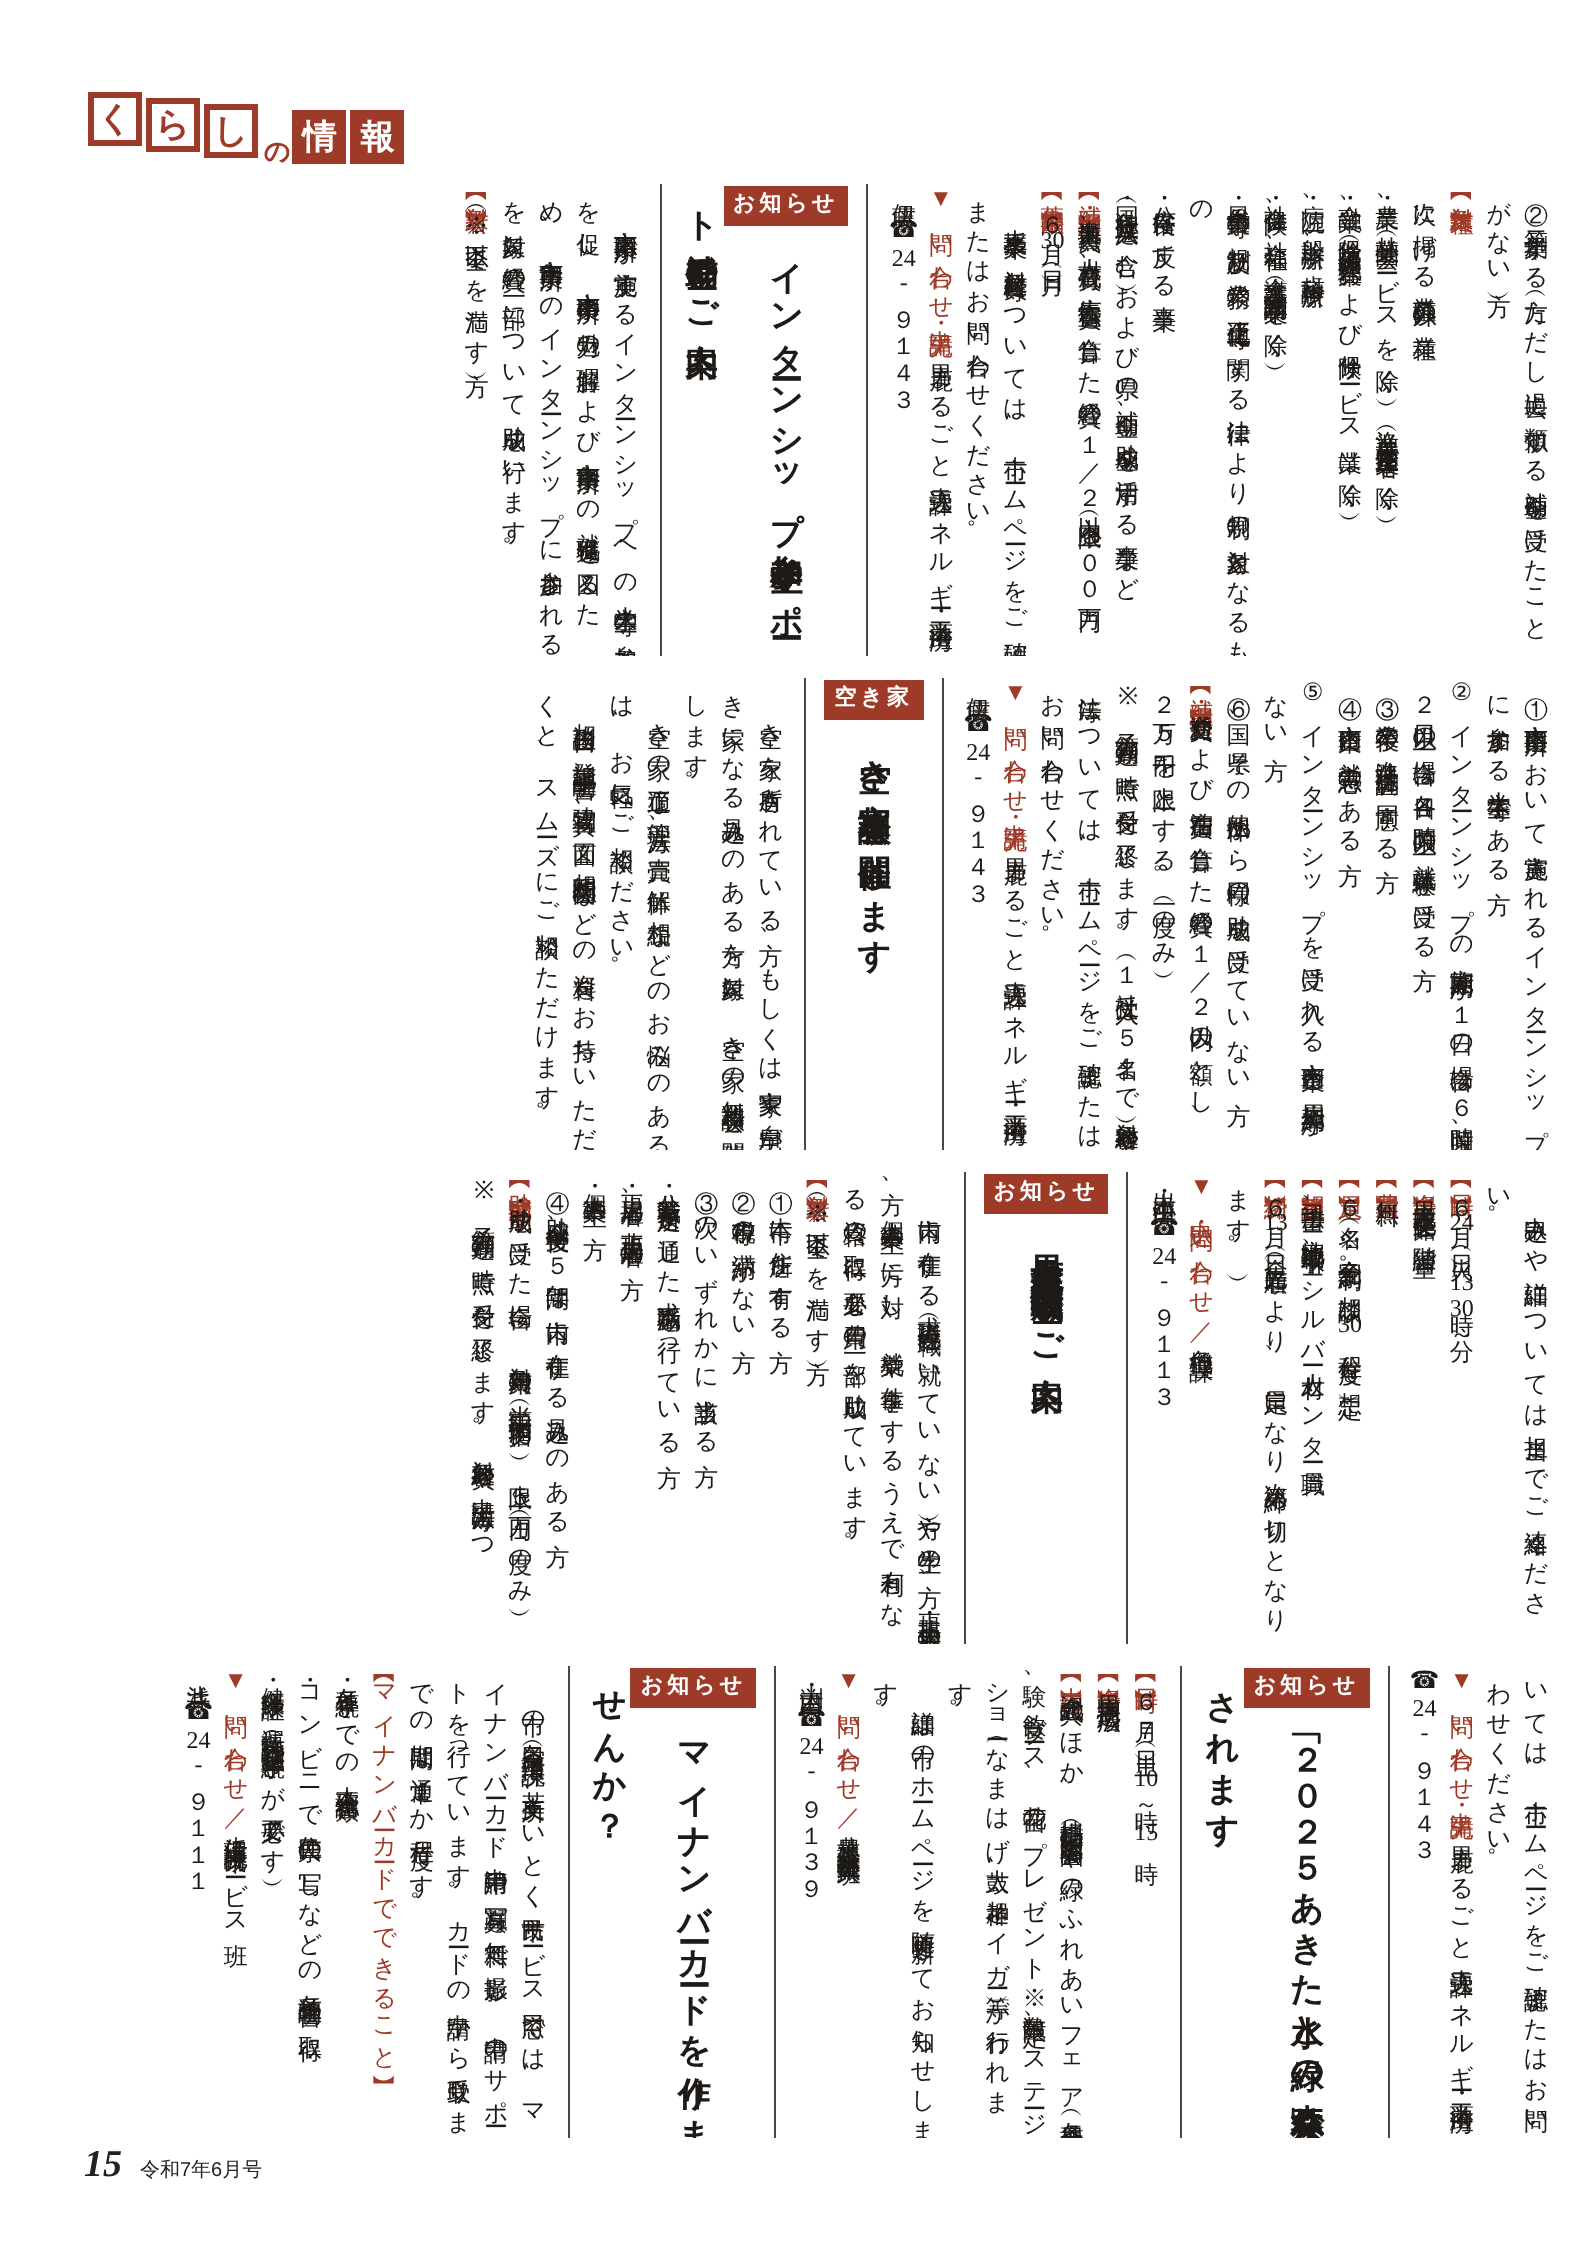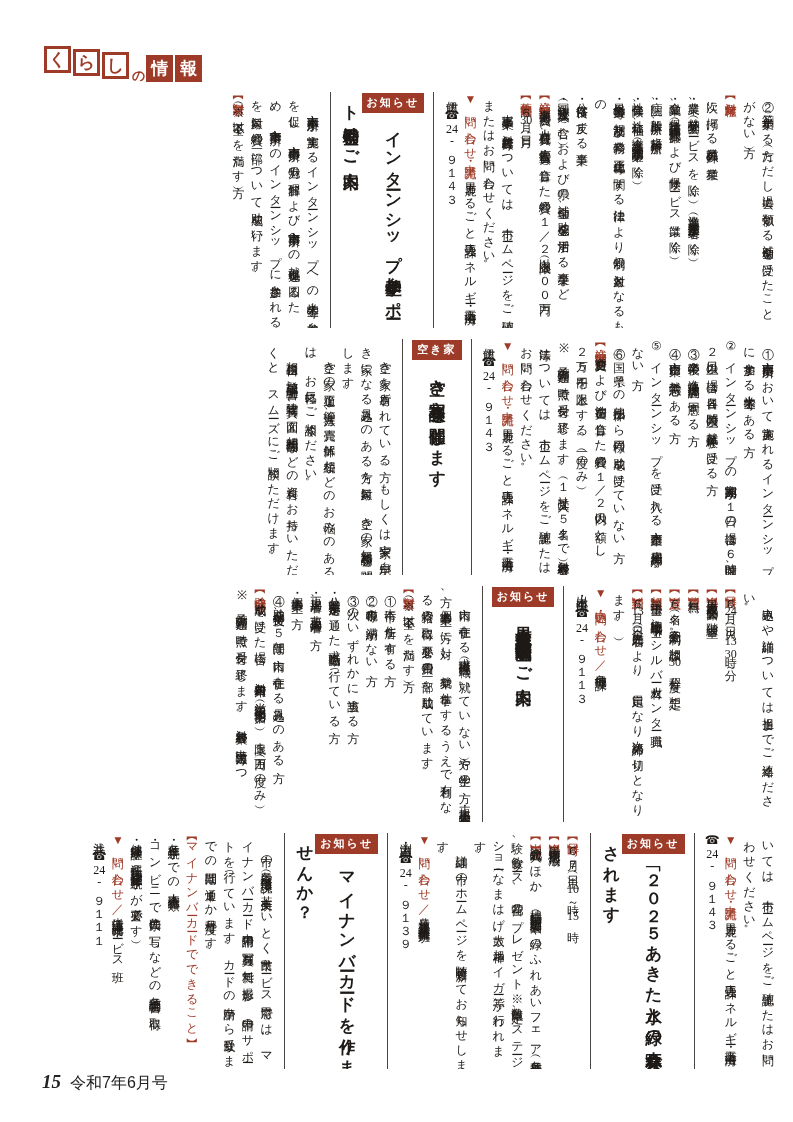--- a/index.html
+++ b/index.html
@@ -31,21 +31,21 @@
   .badge { display:inline-block; writing-mode:horizontal-tb; background:var(--accent); color:#fff;
            font-size:11px; font-weight:bold; letter-spacing:2px; padding:2px 5px 3px;
            margin-bottom:7px; white-space:nowrap; }
   .run.red { color:var(--accent); }
   .tcy { text-combine-upright:all; }
   .up { text-orientation:upright; }
 
   
   .footer { position:absolute; left:42px; bottom:28px; display:flex; align-items:baseline; gap:9px; color:#222; }
   .pagenum { font-size:19px; font-weight:bold; font-style:italic; }
-  .issue { font-size:16px; font-family:"Liberation Sans","DejaVu Sans",sans-serif; }
+  .issue { font-size:10px; font-family:"Liberation Sans","DejaVu Sans",sans-serif; }
 </style>
 </head>
 <body>
 
 <div class="page">
 
   <div class="header">
     <span class="kbox k1">く</span>
     <span class="kbox k2">ら</span>
     <span class="kbox k3">し</span>

